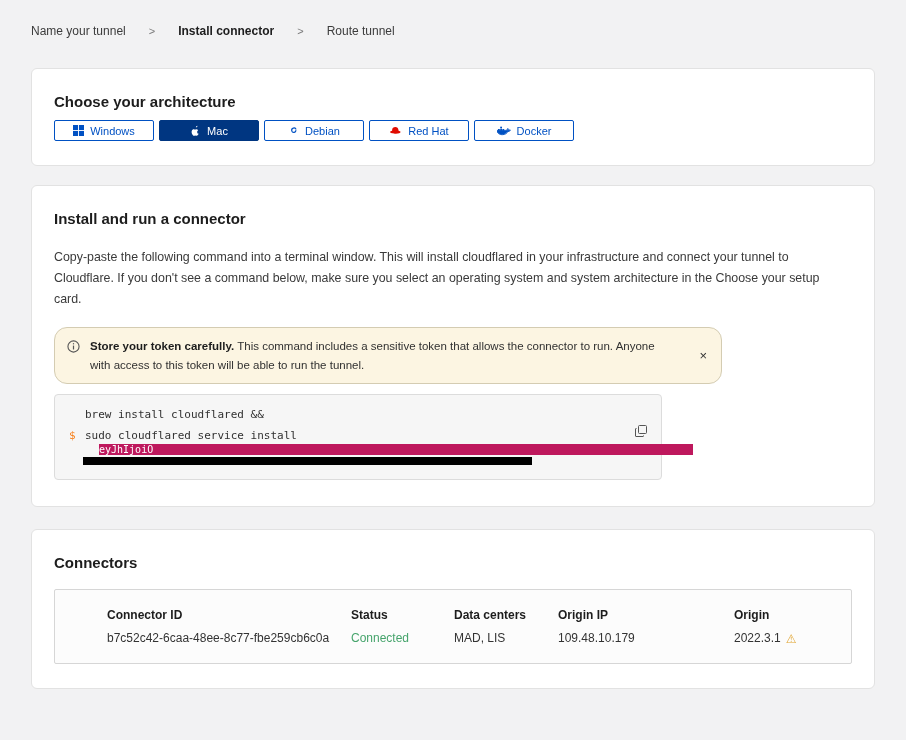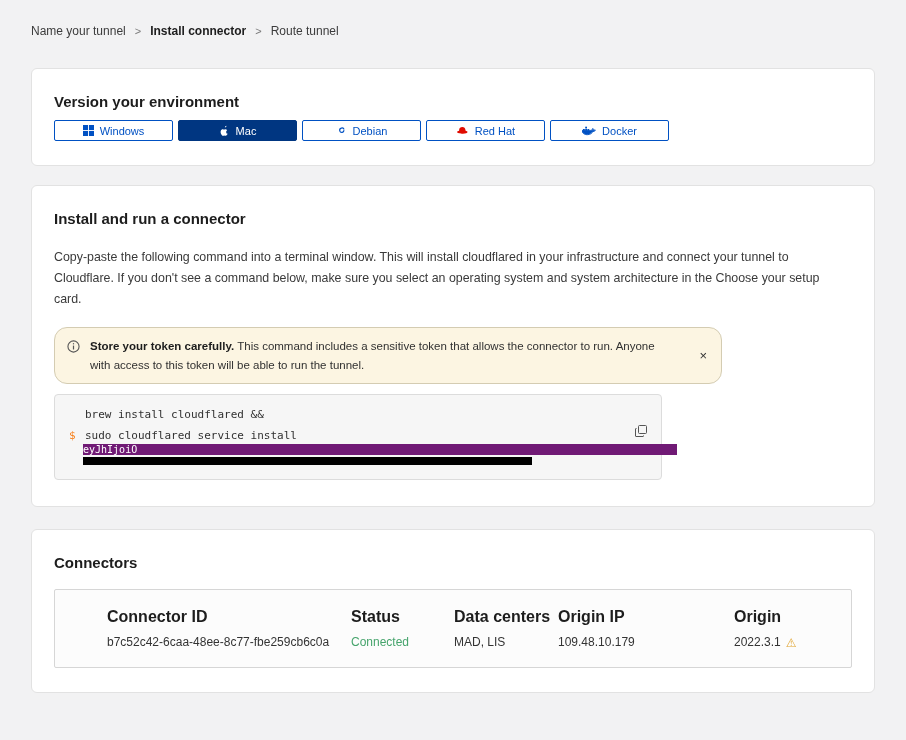--- a/index.html
+++ b/index.html
@@ -13,21 +13,21 @@
     -webkit-font-smoothing: antialiased;
   }
   .page { padding: 0 31px 14px 31px; }
 
   
   .breadcrumb {
     padding-top: 24px;
     font-size: 12px;
     display: flex;
     align-items: center;
-    gap: 9px;
+    gap: 23px;
     color: #3c3c3c;
   }
   .breadcrumb .step { cursor: default; }
   .breadcrumb .step.current { font-weight: bold; color: #1d1d1d; }
   .breadcrumb .sep { color: #7a7a7a; font-size: 11px; }
 
   
   .card {
     background: #ffffff;
     border: 1px solid #e2e2e2;
@@ -45,21 +45,21 @@
   }
 
   
   .os-label { margin-top: 26px; font-size: 12.5px; color: #313131; }
   .os-row { margin-top: 10px; display: flex; gap: 5px; }
   .os-btn {
     display: inline-flex;
     align-items: center;
     justify-content: center;
     gap: 6px;
-    width: 119px;
+    width: 100px;
     height: 21px;
     font-size: 11px;
     font-family: "Liberation Sans", sans-serif;
     border: 1px solid #0051c3;
     color: #0051c3;
     background: #ffffff;
     border-radius: 2px;
     cursor: pointer;
     padding: 0;
   }
@@ -119,25 +119,25 @@
     padding: 12px 34px 14px 14px;
     font-family: "DejaVu Sans Mono", monospace;
     font-size: 11px;
     color: #313131;
   }
   .code-line { line-height: 15px; white-space: pre; }
   .code-line.l1 { padding-left: 16px; margin-bottom: 6px; }
   .code-line.l2 { display: flex; }
   .prompt { color: #f6821f; width: 16px; flex: 0 0 auto; }
   .token-bar-1 {
-    margin-left: 14px;
+    margin-left: 30px;
     margin-top: 1px;
     width: 594px;
     height: 11px;
-    background: #701a75;
+    background: #be185d;
     color: #ffffff;
     font-size: 10px;
     line-height: 11px;
     overflow: hidden;
     white-space: nowrap;
   }
   .token-bar-2 {
     margin-left: 14px;
     margin-top: 2px;
     width: 449px;
@@ -160,41 +160,41 @@
     border: 1px solid #d6d6d6;
     background: #fcfcfc;
     border-radius: 2px;
   }
   .t-row {
     display: grid;
     grid-template-columns: 244px 103px 104px 176px 1fr;
     padding-left: 52px;
     padding-right: 12px;
   }
-  .t-head { padding-top: 18px; font-size: 16px; font-weight: bold; color: #1d1d1d; }
+  .t-head { padding-top: 18px; font-size: 12px; font-weight: bold; color: #1d1d1d; }
   .t-body { padding-top: 9px; padding-bottom: 18px; font-size: 12px; color: #333333; }
   .status-connected { color: #46a46c; }
   .version-cell { display: flex; align-items: flex-end; gap: 5px; }
   .warn-triangle { color: #e0a32e; font-size: 12px; line-height: 1; }
 </style>
 </head>
 <body>
 
 <div class="page">
 
   <div class="breadcrumb">
     <span class="step">Name your tunnel</span>
     <span class="sep">&gt;</span>
     <span class="step current">Install connector</span>
     <span class="sep">&gt;</span>
     <span class="step">Route tunnel</span>
   </div>
 
   <div class="card card-1">
-    <h2 class="card-title">Version your environment</h2>
+    <h2 class="card-title">Choose your architecture</h2>
     <div class="os-row">
 
       <button class="os-btn">
         <span>
           <svg width="11" height="11" viewBox="0 0 12 12" fill="#0051c3">
               <rect x="0" y="0" width="5.5" height="5.5"></rect>
               <rect x="6.5" y="0" width="5.5" height="5.5"></rect>
               <rect x="0" y="6.5" width="5.5" height="5.5"></rect>
               <rect x="6.5" y="6.5" width="5.5" height="5.5"></rect>
             </svg>

